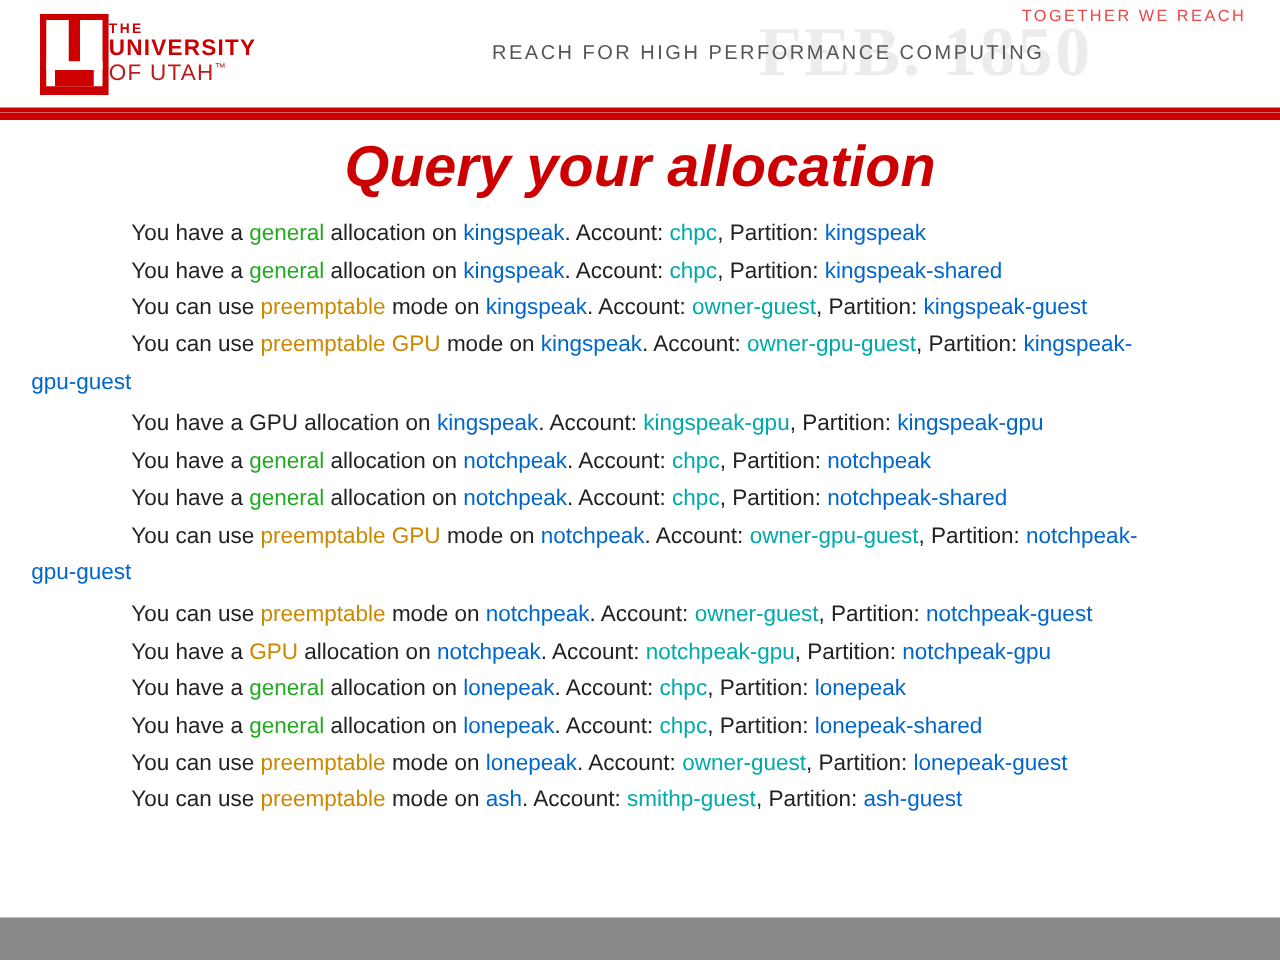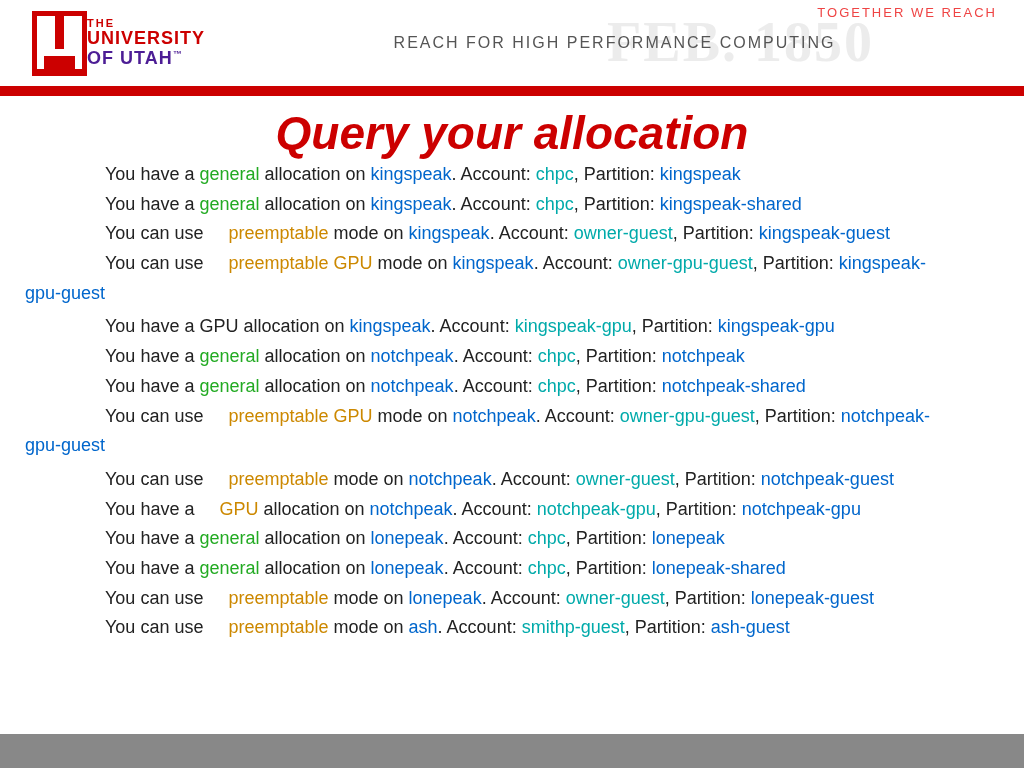--- a/index.html
+++ b/index.html
@@ -59,23 +59,23 @@
     .logo-text .university {
       font-size: 18px;
       font-weight: bold;
       letter-spacing: 1px;
       color: #cc0000;
       text-align: center;
     }
 
     .logo-text .of-utah {
       font-size: 18px;
-      font-weight: bold;
+      font-weight: normal;
       letter-spacing: 1px;
-      color: #4c1d95;
+      color: #b91c1c;
     }
 
     .logo-text .tm {
       font-size: 9px;
       vertical-align: super;
     }
 
     .center-title-area {
       flex: 1;
       display: flex;
@@ -117,20 +117,21 @@
       height: calc(768px - 90px - 40px);
       overflow: hidden;
     }
 
     .page-title {
       text-align: center;
       font-size: 46px;
       font-weight: bold;
       color: #cc0000;
       font-style: italic;
+      margin-bottom: 12px;
       font-family: Arial, sans-serif;
     }
 
     .command-line {
       font-size: 18px;
       color: #222;
       margin-bottom: 10px;
       font-family: Arial, sans-serif;
     }
 
@@ -140,21 +141,21 @@
       color: #222;
     }
 
     .allocation-list .indent {
       padding-left: 80px;
     }
 
     .c-green { color: #22aa22; }
     .c-blue { color: #0066cc; }
     .c-cyan { color: #00aaaa; }
-    .c-yellow { color: #cc8800; margin-left: 20px; }
+    .c-yellow { color: #cc8800; }
 
     
     .footer {
       width: 100%;
       height: 40px;
       background: #888;
     }
 
     
     .u-logo-svg {

